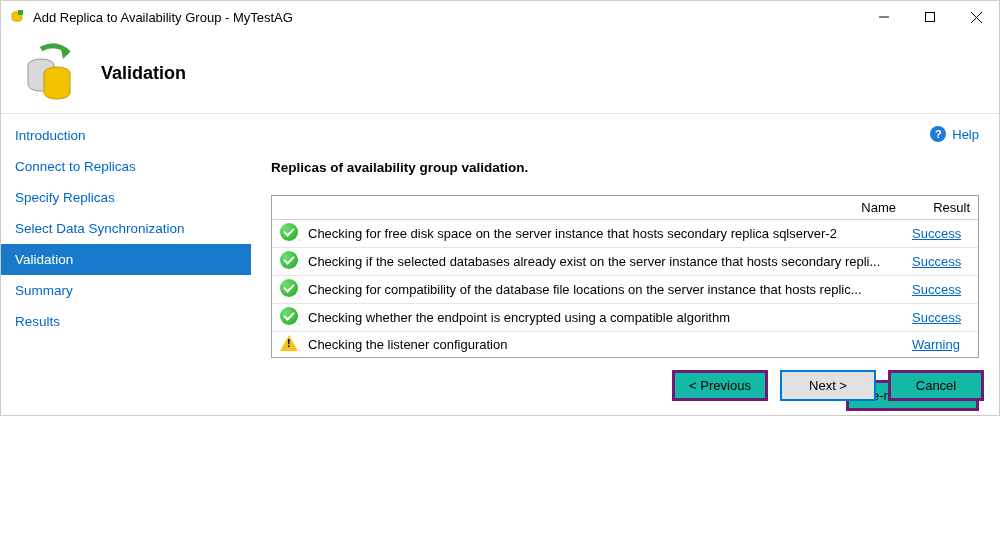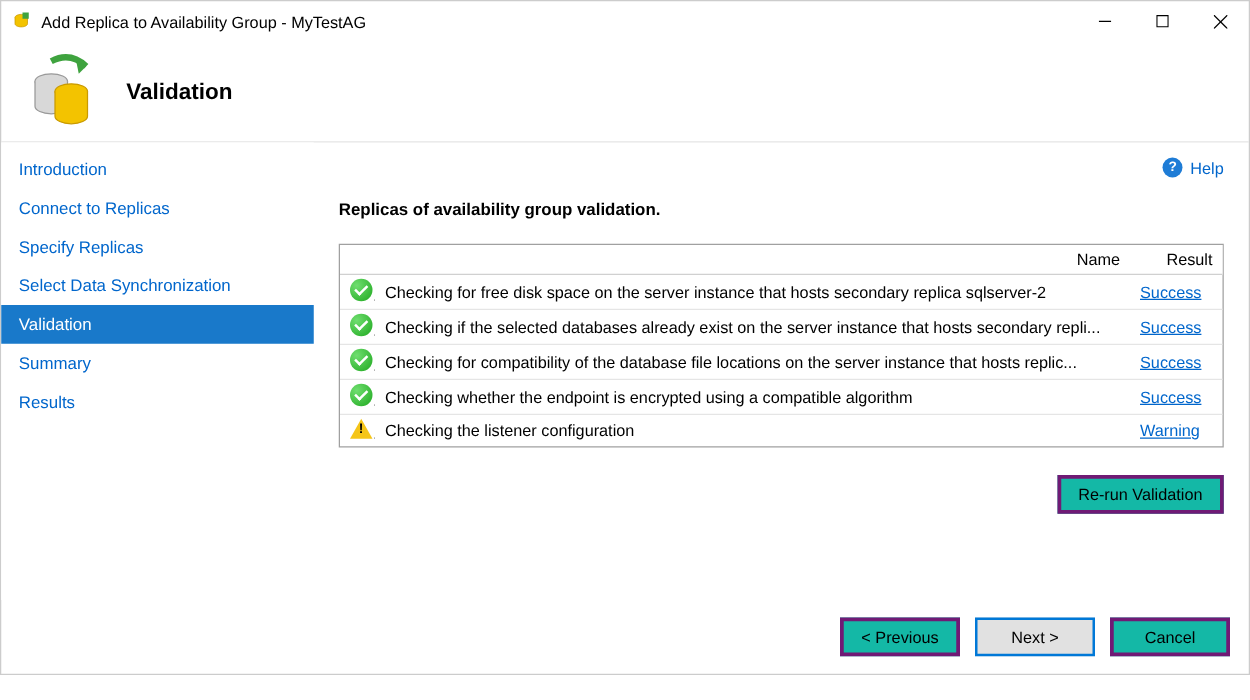--- a/index.html
+++ b/index.html
@@ -1,17 +1,17 @@
 <!DOCTYPE html>
 <html><head>
 <meta charset="utf-8">
 <style>
   * { box-sizing: border-box; }
   html, body { margin: 0; padding: 0; font-family: "Segoe UI", Tahoma, sans-serif; font-size: 13px; color: #000; background: #fff; }
-  .window { width: 1000px; height: 540px; display: flex; flex-direction: column; border: 1px solid #ccc; }
+  .window { width: 1000px; height: 416px; display: flex; flex-direction: column; border: 1px solid #ccc; }
   
   .titlebar { height: 32px; display: flex; align-items: center; padding: 0 0 0 8px; }
   .titlebar .app-icon { width: 16px; height: 16px; margin-right: 8px; }
   .titlebar .title { flex: 1; font-size: 13px; }
   .win-controls { display: flex; height: 100%; }
   .win-btn { width: 46px; display: flex; align-items: center; justify-content: center; }
   .win-btn svg { stroke: #000; }
   
   .header { display: flex; align-items: center; padding: 10px 20px; gap: 20px; }
   .header .big-icon { width: 60px; height: 60px; }

